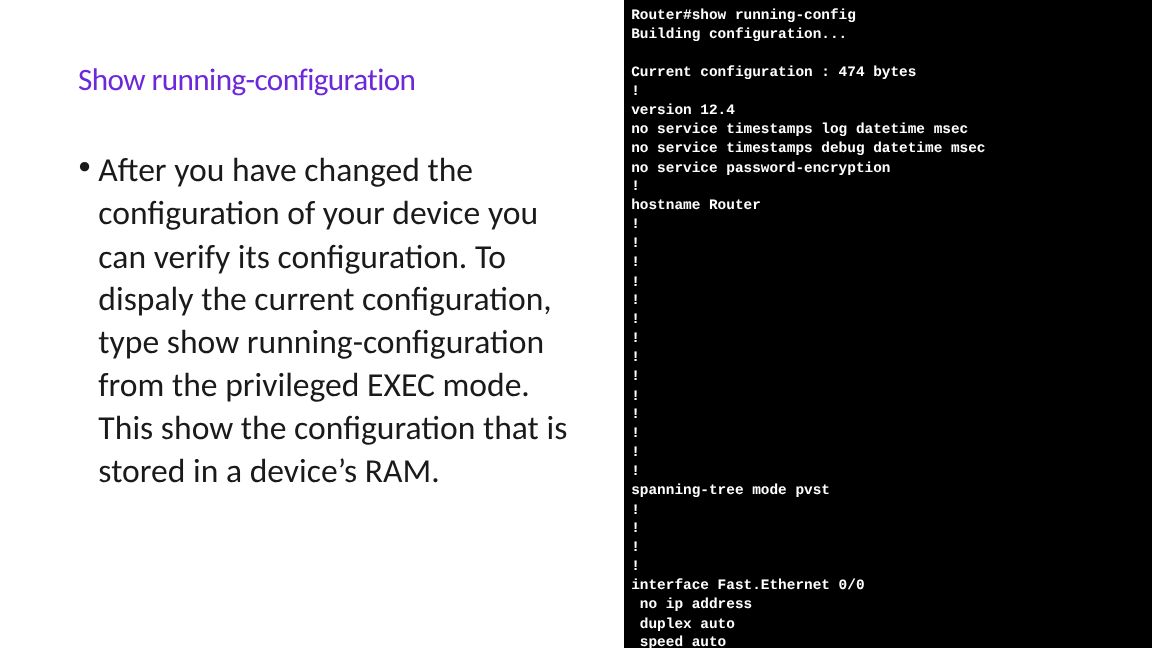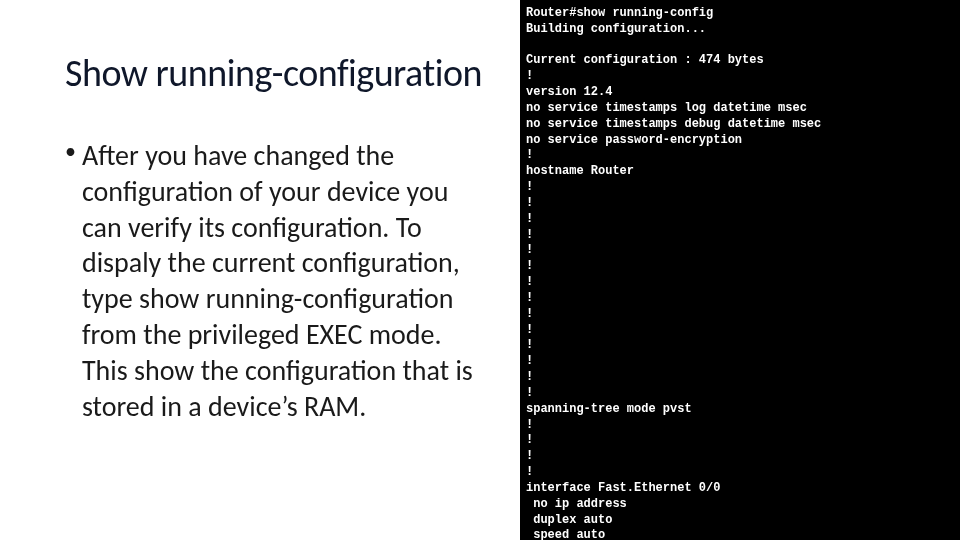--- a/index.html
+++ b/index.html
@@ -9,23 +9,23 @@
       background: #ffffff;
       font-family: Calibri, Arial, sans-serif;
       display: flex;
       overflow: hidden;
     }
     .left-pane {
       width: 520px;
       padding: 50px 20px 20px 65px;
     }
     .slide-title {
-      font-size: 38px;
+      font-size: 26px;
       font-weight: 400;
-      color: #0f172a;
+      color: #6d28d9;
       margin-bottom: 42px;
       letter-spacing: -0.5px;
     }
     .bullet-block {
       display: flex;
       max-width: 420px;
     }
     .bullet-marker {
       font-size: 22px;
       color: #1a1a1a;

